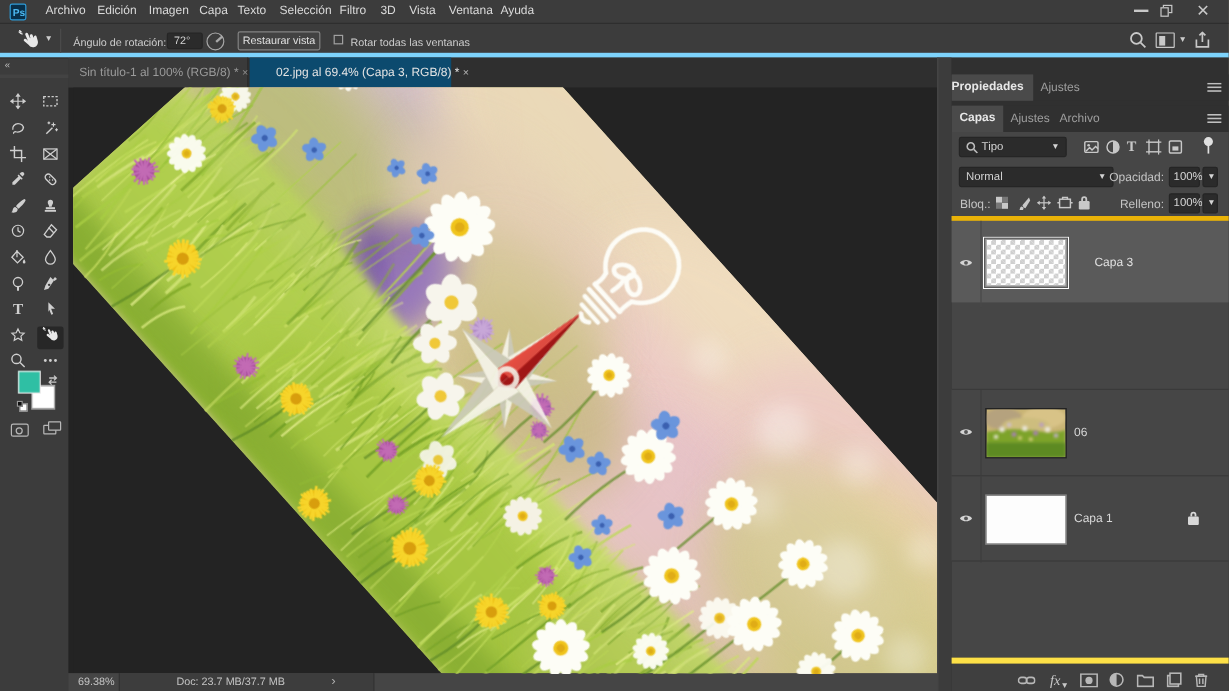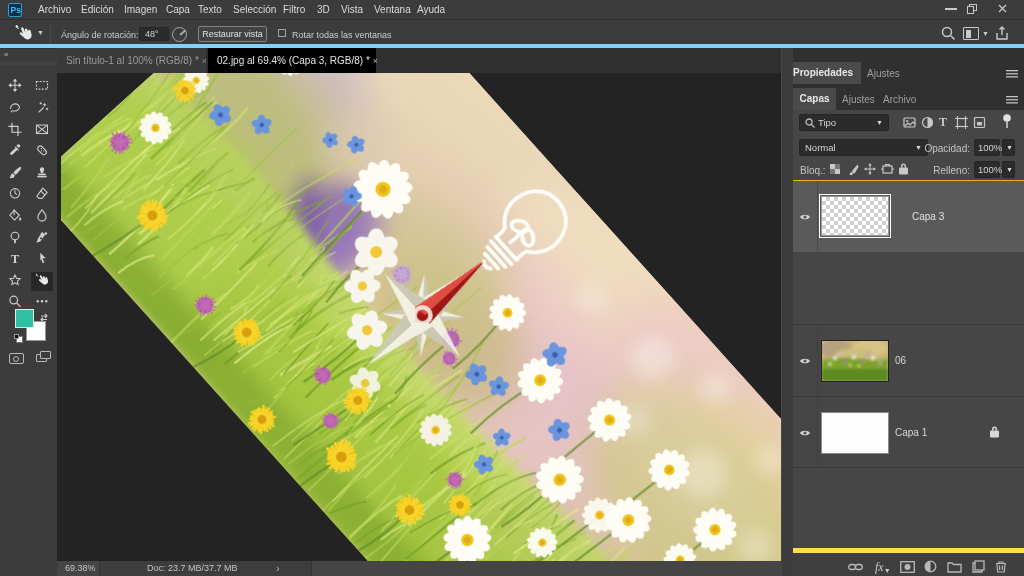--- a/index.html
+++ b/index.html
@@ -34,21 +34,21 @@
         <g transform="scale(1.1)">
           <g fill="#e8e8e8">
             <path d="M4.8 6.8c.5-.4 1.2-.3 1.6.2l.8 1 .2-.1-1.8-4.2c-.3-.6 0-1.2.5-1.5.6-.2 1.2 0 1.5.6l1.5 3.4.3-.1-.4-1.4c-.2-.6.2-1.2.8-1.4.6-.2 1.2.2 1.4.8l.4 1.5.4-.1c-.1-.5.2-1 .7-1.2.6-.2 1.2.2 1.4.8l.9 3.2c.5 2-.6 4-2.5 4.6-1.6.5-3.4-.1-4.3-1.5L4.6 8.4c-.4-.5-.3-1.2.2-1.6z"></path>
             <path d="M3.5 3.2A4.8 4.8 0 011 1.6l1.2-.2c-.5-.4-.9-.9-1.1-1.5" fill="none" stroke="#e8e8e8" stroke-width="1"></path>
           </g>
         </g>
       </svg></div>
   <div class="abs" style="left:37px;top:9px;font-size:7px;color:#ccc">▼</div>
   <div class="abs" style="left:50px;top:4px;width:1px;height:20px;background:#4a4a4a"></div>
   <div class="abs" style="left:61px;top:9.5px;color:#ccc">Ángulo de rotación:</div>
-  <div class="abs sel" style="left:139px;top:7px;width:30px;height:14px;font-size:9px">48°</div>
+  <div class="abs sel" style="left:139px;top:7px;width:30px;height:14px;font-size:9px">72°</div>
   <div class="abs" style="left:172px;top:6.5px;width:15px;height:15px;border:1.4px solid #a8a8a8;border-radius:50%"></div>
   <div class="abs" style="left:180px;top:13.5px;width:7px;height:1.6px;background:#a8a8a8;transform:rotate(-42deg);transform-origin:0 50%"></div>
   <div class="abs" style="left:198px;top:5.5px;width:69px;height:16px;border:1px solid #828282;border-radius:2px;background:#424242;color:#e0e0e0;text-align:center;line-height:14px">Restaurar vista</div>
   <div class="abs" style="left:278px;top:9px;width:8px;height:8px;border:1px solid #a0a0a0;background:#3c3c3c"></div>
   <div class="abs" style="left:292px;top:9.5px;color:#ccc">Rotar todas las ventanas</div>
   <div class="abs" style="left:941px;top:6px"><svg width="15" height="15" viewBox="0 0 15 15">
         <g stroke="#c8c8c8" fill="none" stroke-width="1.5">
           <circle cx="6" cy="6" r="4.5"></circle>
           <path d="M9.5 9.5l4 4"></path>
         </g>
@@ -59,21 +59,21 @@
   <div class="abs" style="left:995px;top:6px"><svg width="14" height="15" viewBox="0 0 14 15">
         <g stroke="#c8c8c8" fill="none" stroke-width="1.4">
           <path d="M2 7v6h10V7"></path>
           <path d="M7 1v8M4.5 3.5L7 1l2.5 2.5"></path>
         </g>
       </svg></div>
 </div>
 
 <div class="abs" style="left:57px;top:48px;width:736px;height:25px;background:#2f2f2f;font-size:10px">
   <div class="abs" style="left:0;top:0;width:150px;height:25px;background:#3a3a3a;border-right:1px solid #2a2a2a;color:#9a9a9a;line-height:25px;padding-left:9px;white-space:nowrap">Sin título-1 al 100% (RGB/8) * <span style="color:#8a8a8a;font-size:9px">×</span></div>
-  <div class="abs" style="left:151px;top:0;width:168px;height:25px;background:#000000;color:#e4e4e4;line-height:25px;padding-left:9px;white-space:nowrap">02.jpg al 69.4% (Capa 3, RGB/8) * <span style="color:#b0b0b0;font-size:9px">×</span></div>
+  <div class="abs" style="left:151px;top:0;width:168px;height:25px;background:#0c4a6e;color:#e4e4e4;line-height:25px;padding-left:22px;white-space:nowrap">02.jpg al 69.4% (Capa 3, RGB/8) * <span style="color:#b0b0b0;font-size:9px">×</span></div>
 </div>
 
 <div class="abs" style="left:0;top:48px;width:57px;height:528px;background:#3c3c3c;border-top:1px solid #333">
   <div class="abs" style="left:4px;top:1px;font-size:8px;color:#b8b8b8">«</div>
   <div class="abs" style="left:0;top:13px;width:57px;height:3px;background:#434343"></div>
   <div style="position:absolute;left:4px;top:28px;width:22px;height:19px;display:flex;align-items:center;justify-content:center">
       <div style="transform:scale(0.85)"><svg width="16" height="16" viewBox="0 0 16 16">
           <g fill="#cfcfcf">
             <path d="M8 0l2.6 3.6H5.4zM8 16l2.6-3.6H5.4zM0 8l3.6-2.6v5.2zM16 8l-3.6-2.6v5.2z"></path>
             <path d="M7.4 3h1.2v10H7.4zM3 7.4h10v1.2H3z"></path>
@@ -1747,21 +1747,21 @@
             <rect x="1" y="5.5" width="9" height="7" rx="1"></rect>
             <path d="M3 5.5V4a2.5 2.5 0 015 0v1.5H6.5V4a1 1 0 00-2 0v1.5z"></path>
           </g>
         </svg></div>
     <div class="abs" style="right:54px;top:55px;color:#c4c4c4">Relleno:</div>
     <div class="abs sel" style="left:181px;top:51px;width:26px;height:17px;padding:0 3px">100%</div>
     <div class="abs sel" style="left:209px;top:51px;width:13px;height:17px;padding:0 3px">
         <span style="font-size:7px">▼</span>
       </div>
 
-    <div class="abs" style="left:0;top:70px;width:231px;height:72px;background:#5a5a5a;border-top:1px solid #eab308">
+    <div class="abs" style="left:0;top:70px;width:231px;height:72px;background:#5a5a5a;border-top:4px solid #eab308">
       <div class="abs" style="left:6px;top:31px"><svg width="12" height="8" viewBox="0 0 13 9">
             <path d="M.8 4.5C3 1 10 1 12.2 4.5 10 8 3 8 .8 4.5z" fill="#d4d4d4"></path>
             <circle cx="6.5" cy="4.5" r="1.8" fill="#555"></circle>
           </svg></div>
       <div class="abs" style="left:24px;top:0;width:1px;height:72px;background:#4a4a4a"></div>
       <div class="abs" style="left:29px;top:16px;width:66px;height:38px;background-image:linear-gradient(45deg,#cfcfcf 25%,transparent 25%,transparent 75%,#cfcfcf 75%),linear-gradient(45deg,#cfcfcf 25%,transparent 25%,transparent 75%,#cfcfcf 75%);background-size:8px 8px;background-position:0 0,4px 4px;background-color:#fff;outline:1px solid #999"></div>
       <div class="abs" style="left:26px;top:13px;width:72px;height:44px;border:1.5px solid #fff;clip-path:polygon(0 0,100% 0,100% 100%,0 100%,0 8px,8px 8px,8px calc(100% - 8px),calc(100% - 8px) calc(100% - 8px),calc(100% - 8px) 8px,0 8px)"></div>
       <div class="abs" style="left:119px;top:30px;color:#e0e0e0">Capa 3</div>
     </div>
     <div class="abs" style="left:0;top:214px;width:231px;height:72px;background:#464646;border-top:1px solid #3a3a3a">

